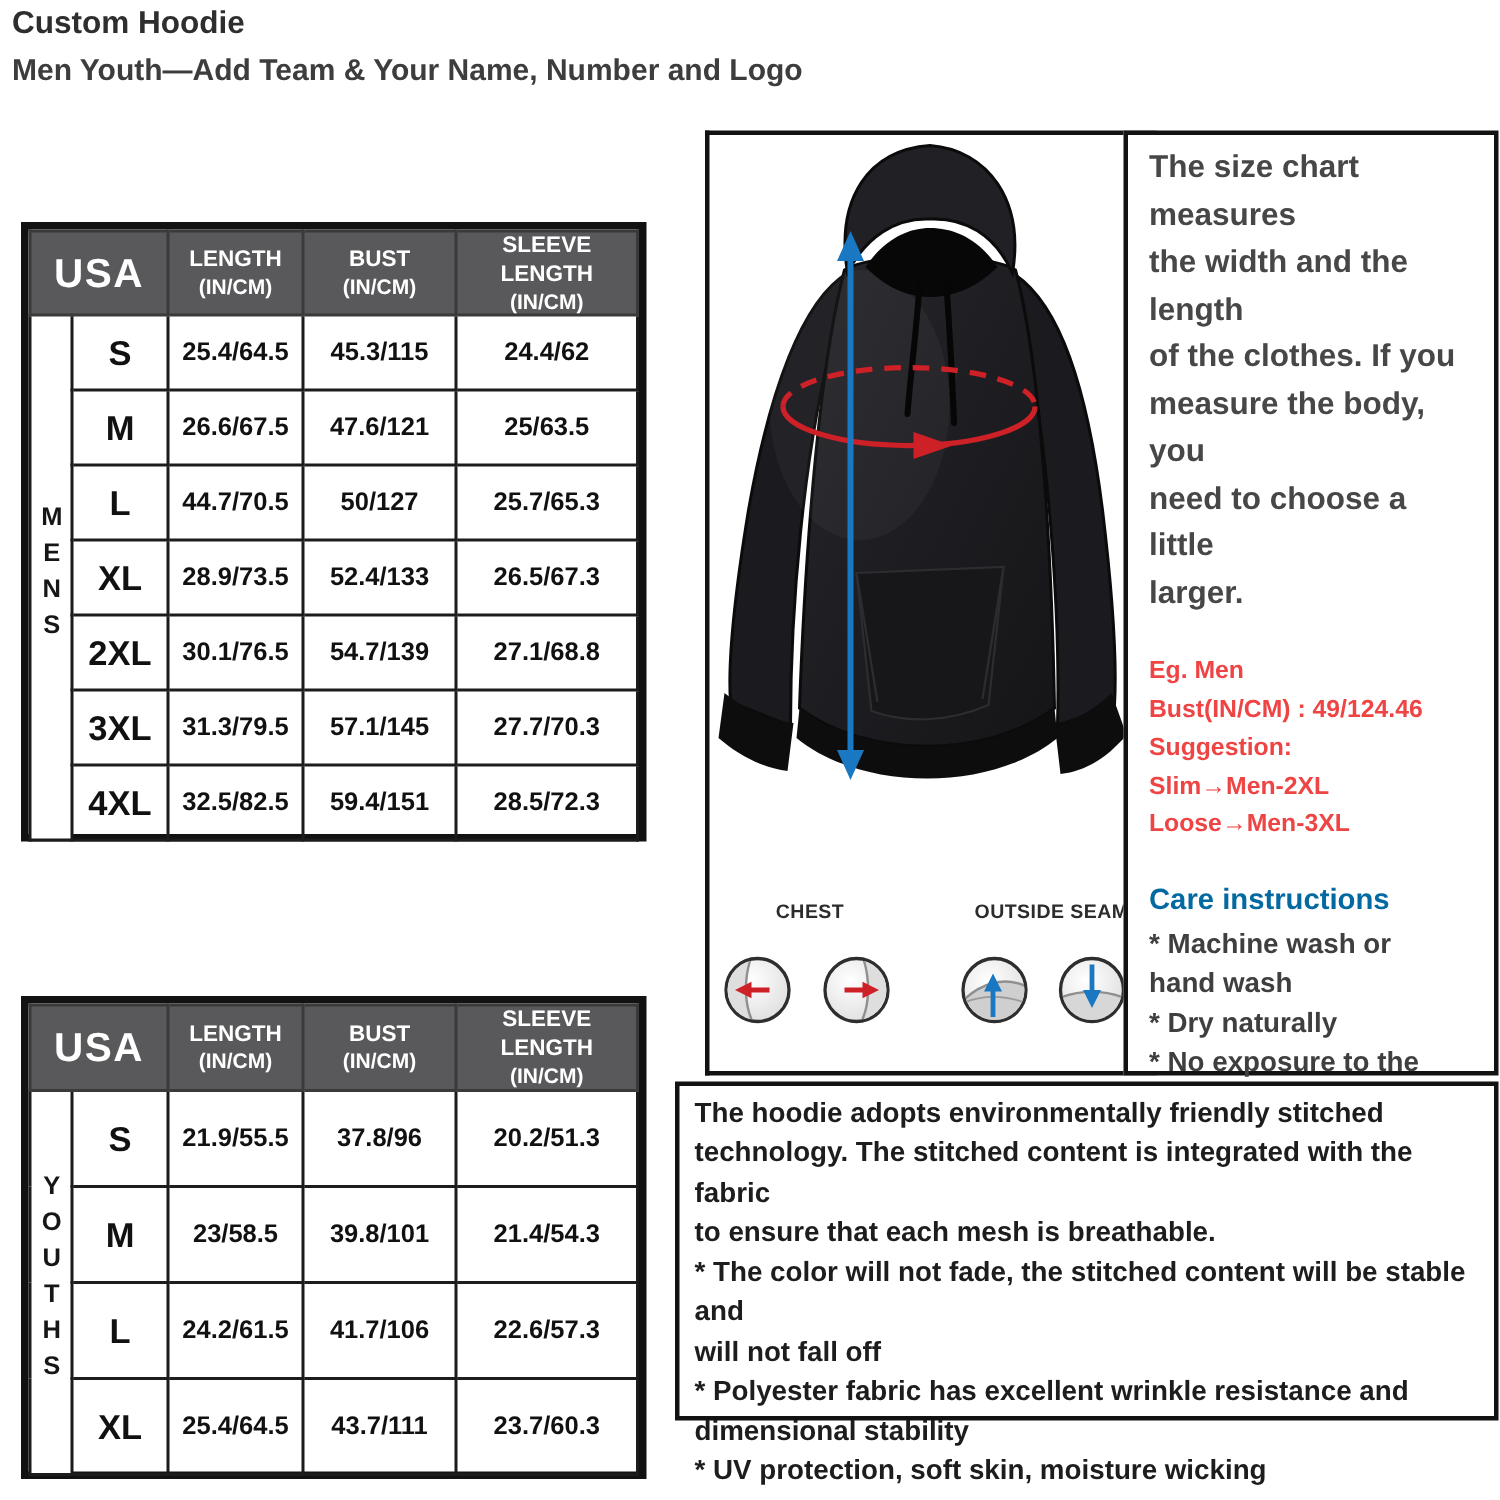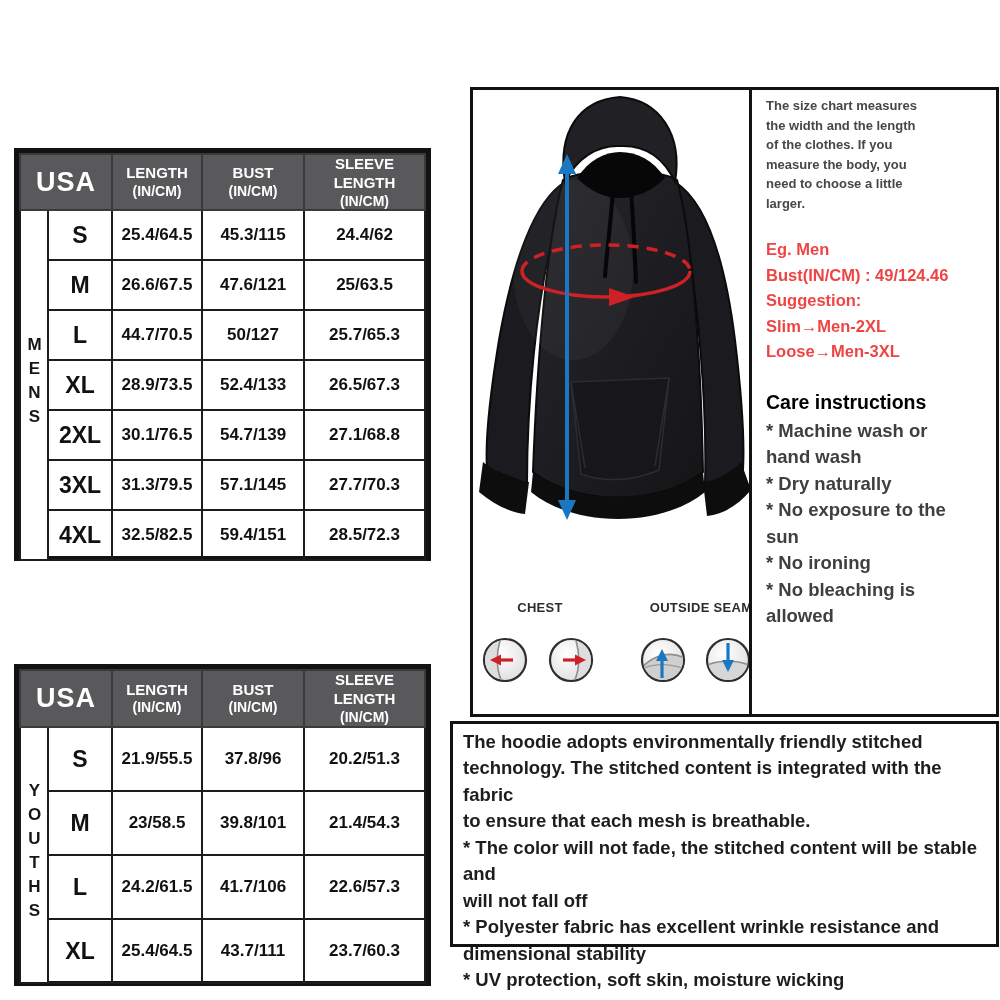--- a/index.html
+++ b/index.html
@@ -49,23 +49,23 @@
   #icon-seam-up     { left:166px; }
   #icon-seam-down   { left:231px; }
 
   
   #howto-box {
     position:absolute; left:749px; top:87px; width:250px; height:630px;
     border:3px solid #121212; background:#fff; box-sizing:border-box;
     padding:6px 10px 0 14px; color:#474747;
   }
   .howto-heading { font-size:22px; font-weight:700; color:#3f3f3f; text-align:center; margin:6px 0 10px 0; }
-  .howto-body { font-size:13px; font-weight:700; line-height:1.5; white-space:pre-line; margin:0; }
+  .howto-body { font-size:21px; font-weight:700; line-height:1.5; white-space:pre-line; margin:0; }
   .howto-example { font-size:16.5px; font-weight:700; line-height:1.55; white-space:pre-line; margin:24px 0 0 0; color:#ef4444; }
-  .care-heading { font-size:19.5px; font-weight:700; margin:26px 0 4px 0; color:#000000; }
+  .care-heading { font-size:19.5px; font-weight:700; margin:26px 0 4px 0; color:#0369a1; }
   .care-list { font-size:18.5px; font-weight:700; line-height:1.43; white-space:pre-line; margin:0; color:#3f3f3f; }
 
   
   #desc-box {
     position:absolute; left:450px; top:721px; width:549px; height:226px;
     border:3px solid #121212; background:#fff; box-sizing:border-box;
     padding:5px 8px 0 10px;
   }
   .desc-text { font-size:18.5px; font-weight:700; color:#1d1d1d; line-height:1.43; white-space:pre-line; margin:0; }
 </style>
@@ -83,20 +83,24 @@
         <stop offset="1" stop-color="#d6d6d6"></stop>
     </radialGradient>
     <clipPath id="iconClip">
         <circle cx="24" cy="24" r="20"></circle>
       </clipPath>
   </defs>
 </svg>
 
 <div class="canvas">
 
+  <div class="page-head">
+    <h1 class="page-title">Custom Hoodie</h1>
+    <h2 class="page-subtitle">Men  Youth—Add Team &amp; Your Name, Number and Logo</h2>
+  </div>
 
   <div class="size-table-wrap" id="mens-table">
     <table class="size-table">
       <colgroup>
           <col style="width:28px">
           <col style="width:64px">
           <col style="width:90px">
           <col style="width:102px">
           <col>
         </colgroup>

